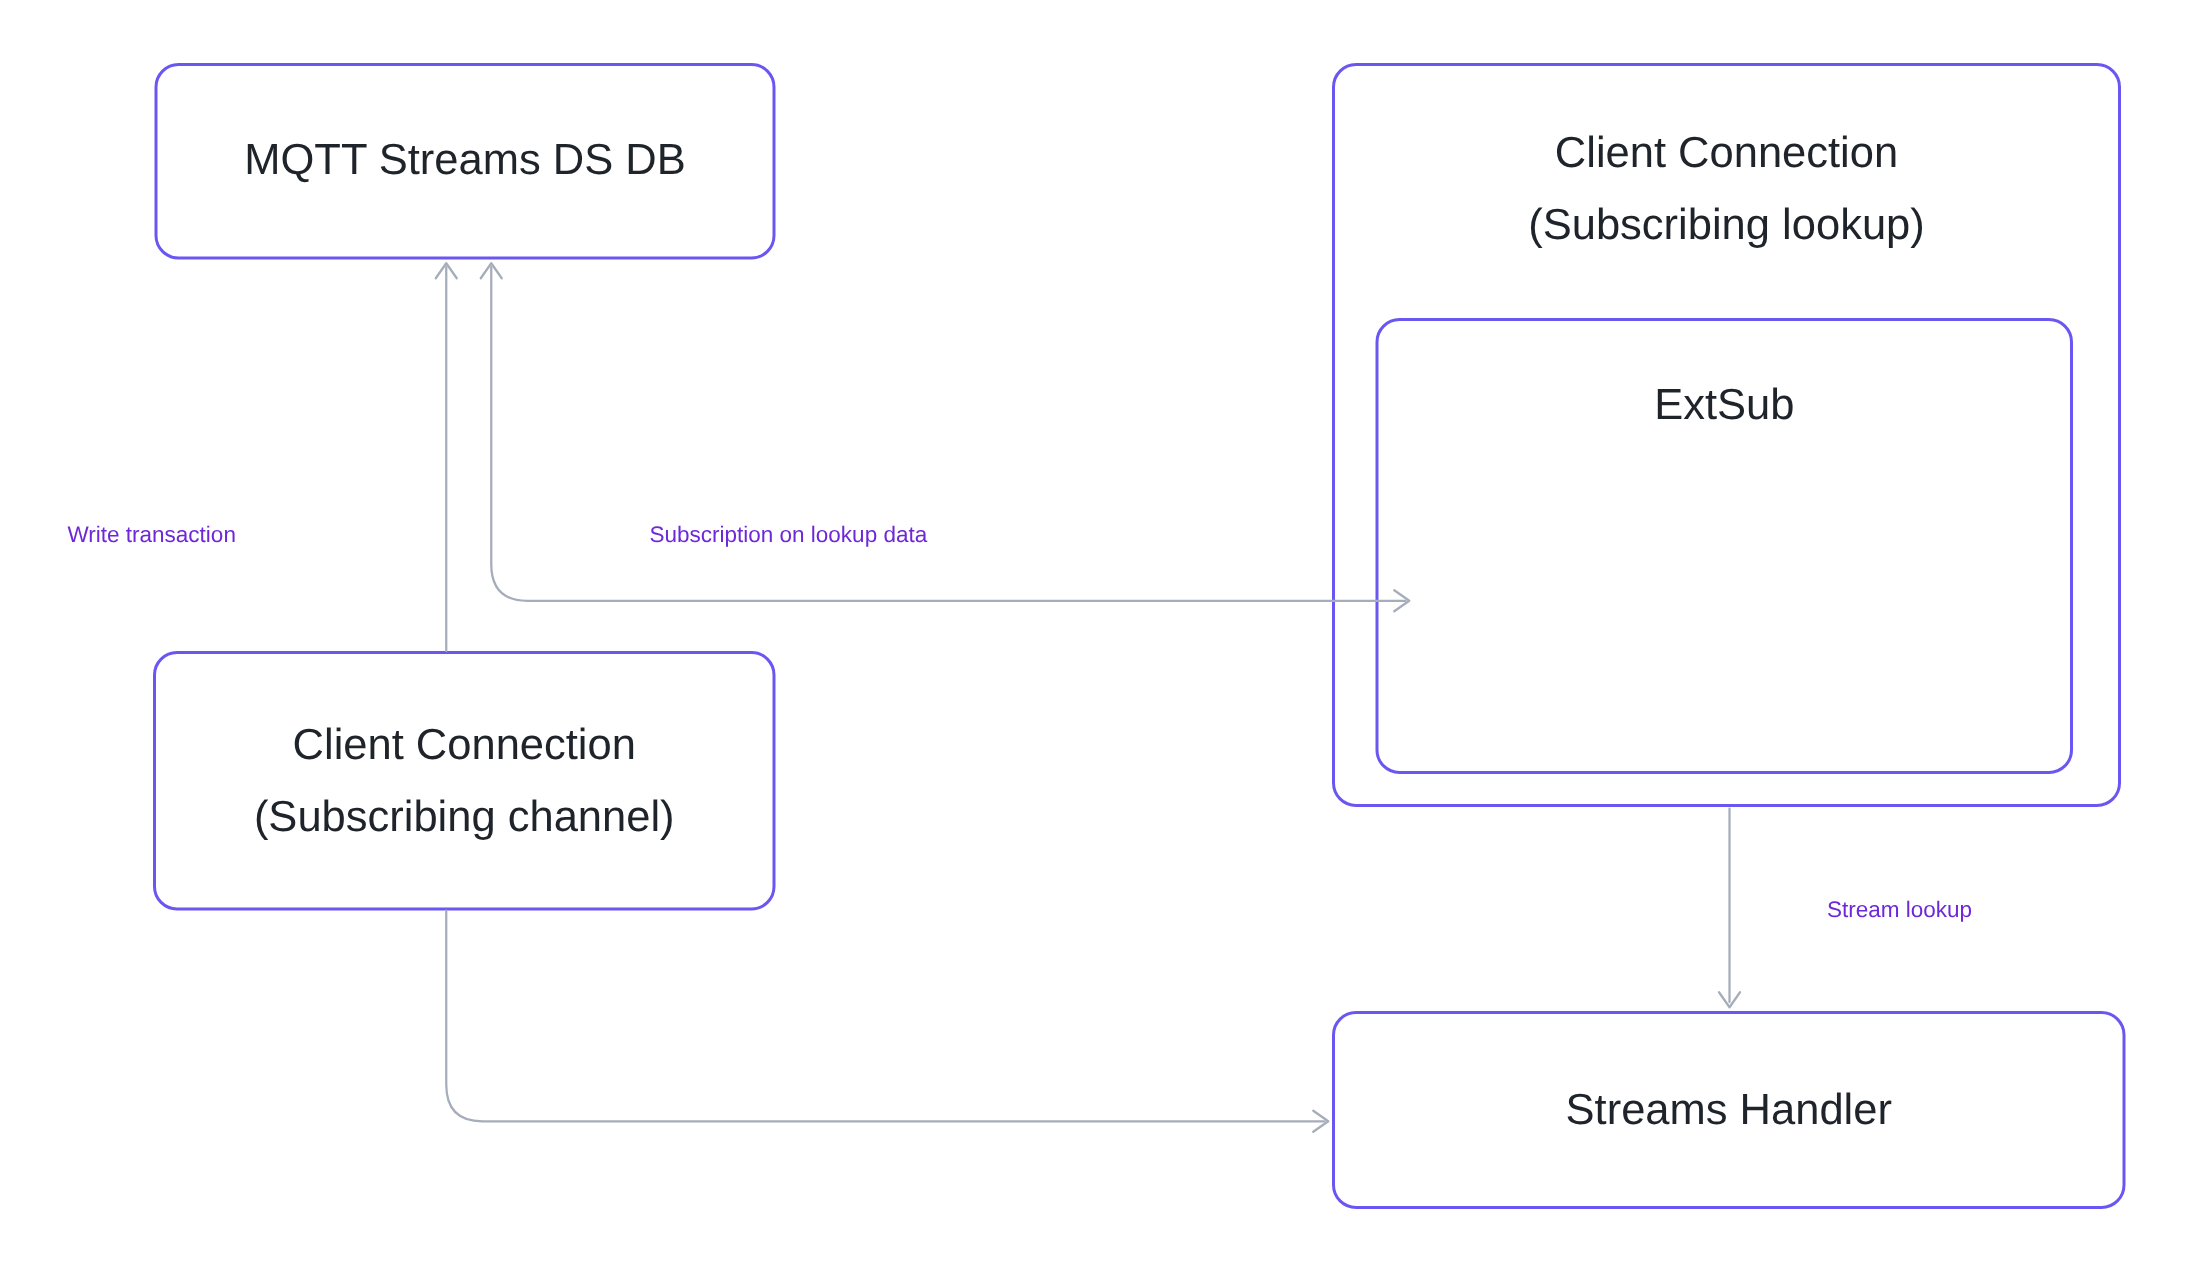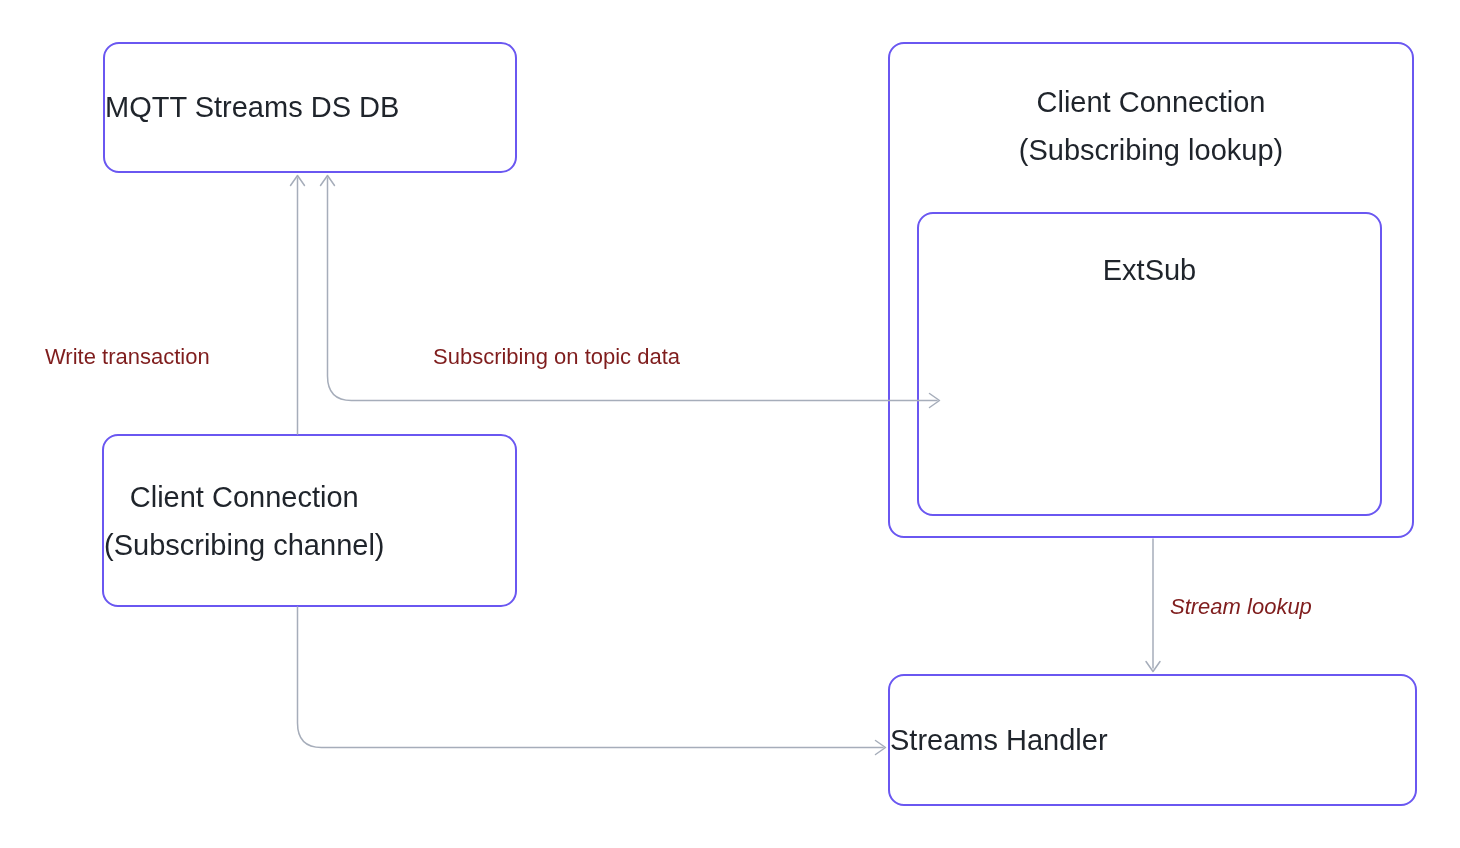--- a/index.html
+++ b/index.html
@@ -21,20 +21,21 @@
     border: 2px solid #6a57f1;
     border-radius: 16px;
     background: #ffffff;
     color: #1f242b;
     font-size: 29px;
     z-index: 1;
   }
   .node.center {
     display: flex;
     align-items: center;
+    justify-content: center;
     text-align: center;
   }
   .node-title {
     text-align: center;
     line-height: 48px;
     color: #1f242b;
   }
   .two-line { line-height: 48px; text-align: center; }
   .node-mqtt-db        { left: 103px; top: 42px;  width: 414px; height: 131px; }
   .node-subscribing    { left: 888px; top: 42px;  width: 526px; height: 496px; }
@@ -53,29 +54,29 @@
   }
   .edge-layer path, .edge-layer line {
     stroke: #a6adba;
     stroke-width: 1.5;
     fill: none;
     stroke-linecap: round;
     stroke-linejoin: round;
   }
   .edge-label {
     position: absolute;
-    color: #7f1d1d;
-    font-size: 22px;
+    color: #6d28d9;
+    font-size: 15px;
     line-height: 27px;
     white-space: nowrap;
     z-index: 2;
   }
   .label-write-transaction { left: 45px;   top: 343px; }
   .label-subscription      { left: 433px;  top: 343px; }
-  .label-stream-lookup     { left: 1170px; top: 593px; font-style: italic; }
+  .label-stream-lookup     { left: 1218px; top: 593px; }
   .label-fast-queue        { left: 391px;  top: 703px; }
 </style>
 </head>
 <body>
 
 <div class="canvas">
 
   <svg class="edge-layer" viewBox="0 0 1460 848">
 
     <g>
@@ -121,16 +122,16 @@
       <div>Client Connection</div>
       <div>(Subscribing channel)</div>
     </div>
   </div>
 
   <div class="node node-registry center">
     <span>Streams Handler</span>
   </div>
 
   <div class="edge-label label-write-transaction">Write transaction</div>
-  <div class="edge-label label-subscription">Subscribing on topic data</div>
+  <div class="edge-label label-subscription">Subscription on lookup data</div>
   <div class="edge-label label-stream-lookup">Stream lookup</div>
 
 </div>
 
 </body></html>

